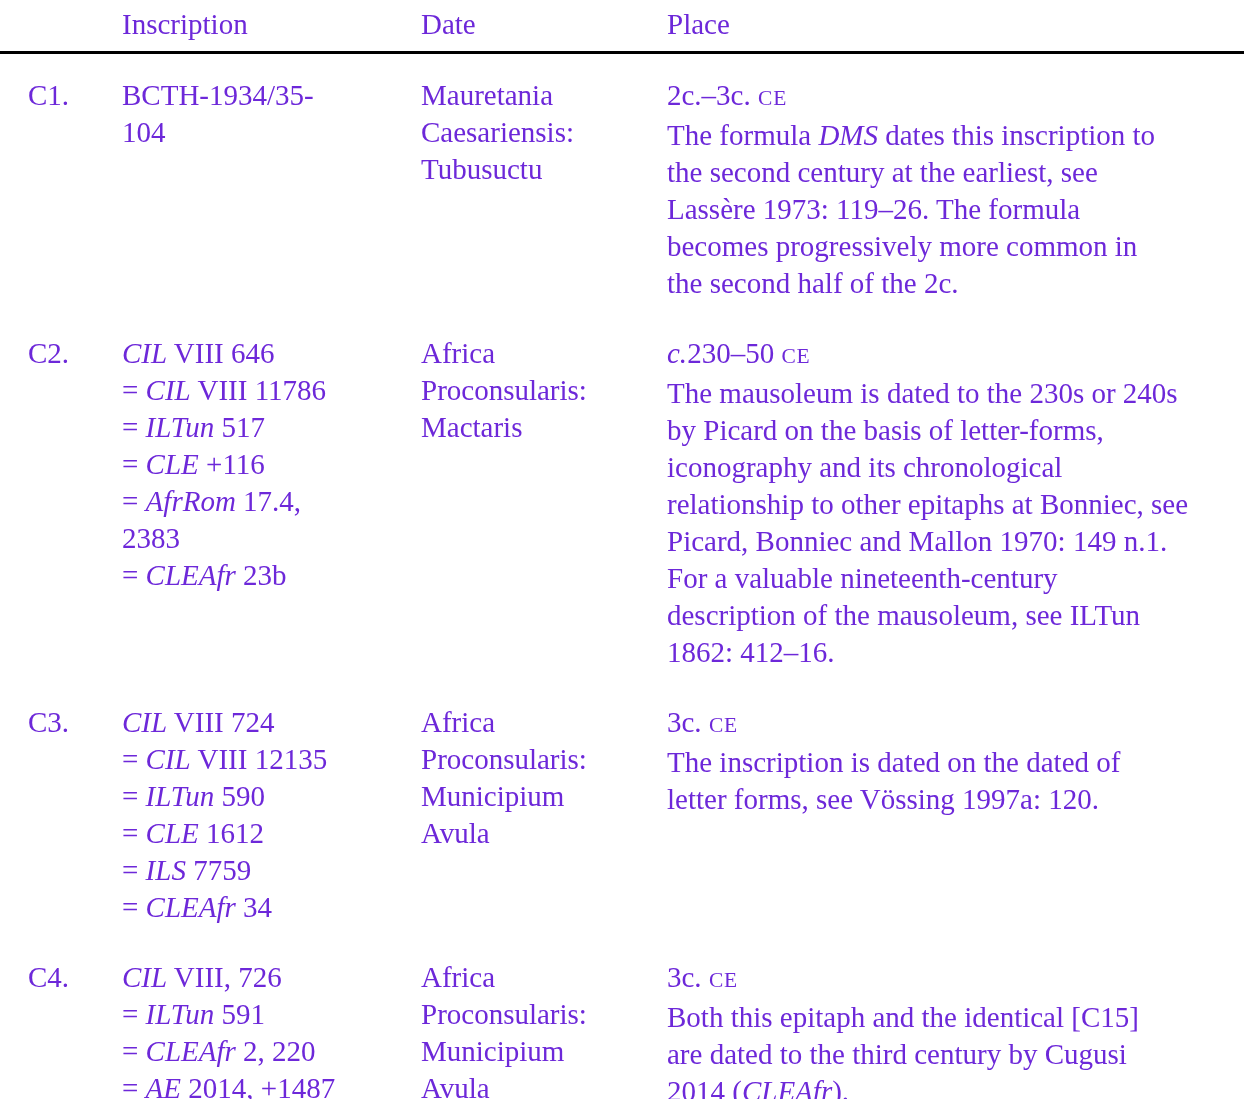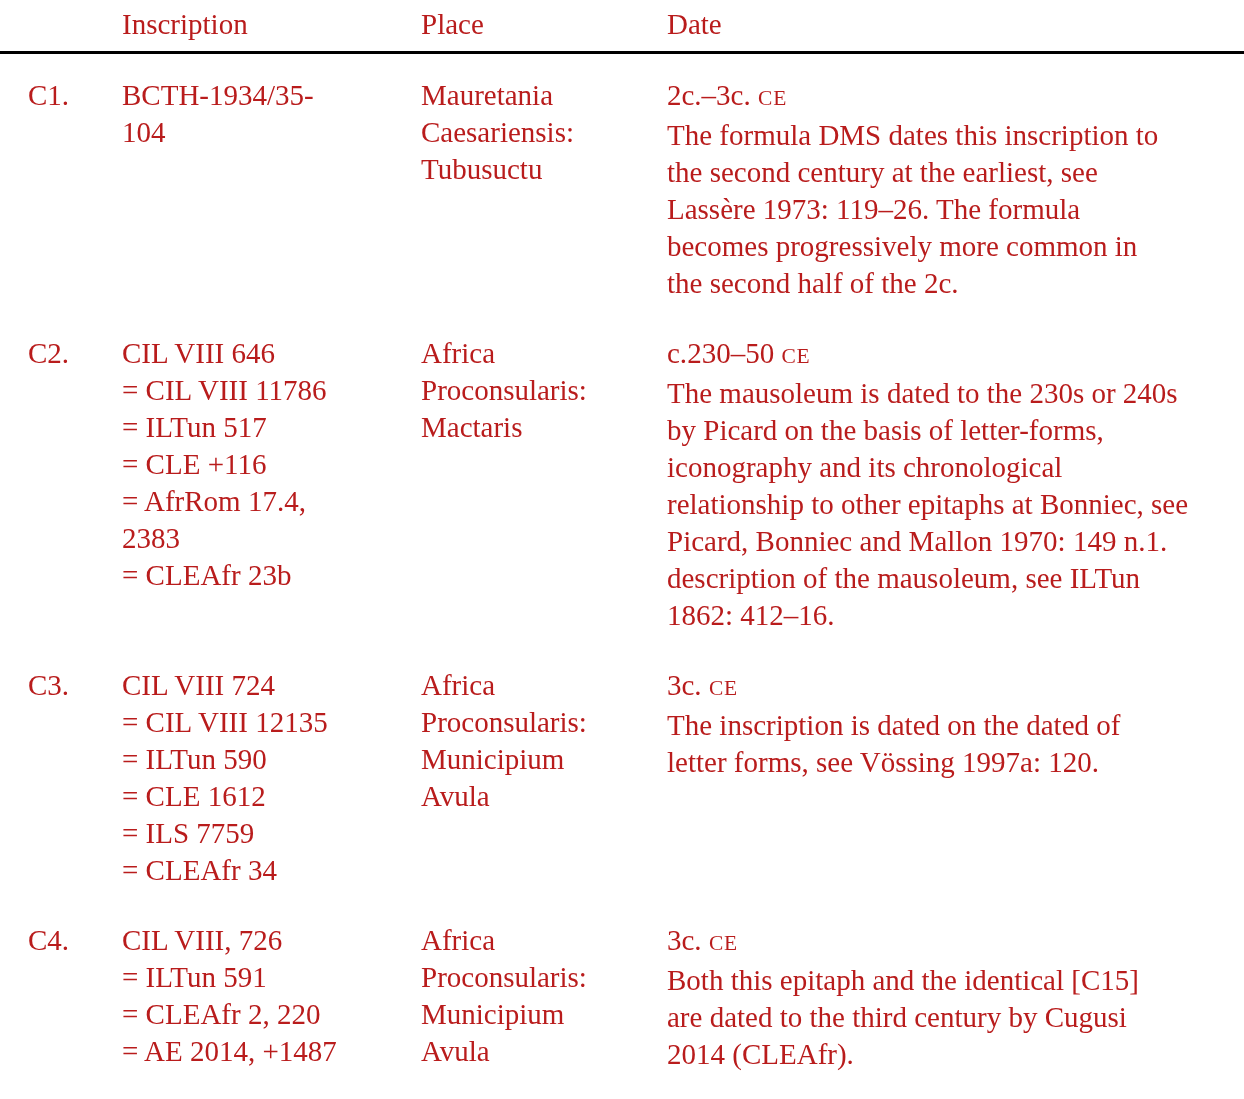--- a/index.html
+++ b/index.html
@@ -5,21 +5,21 @@
   html, body {
     margin: 0;
     padding: 0;
     background: #ffffff;
   }
   .page {
     position: relative;
     width: 1244px;
     height: 1099px;
     background: #ffffff;
-    color: #b91c1c;
+    color: #6d28d9;
     font-family: "Liberation Serif", "DejaVu Serif", serif;
     font-size: 29px;
     line-height: 37px;
     overflow: hidden;
     box-sizing: border-box;
     padding-top: 6px;
   }
   .grid-row {
     display: grid;
     grid-template-columns: 122px 299px 246px 1fr;
@@ -29,32 +29,32 @@
   .rule {
     height: 2.5px;
     background: #000000;
     width: 100%;
     margin-top: 8px;
   }
   .tbody { margin-top: 23px; }
   .trow { margin-bottom: 33px; }
   .trow:last-child { margin-bottom: 0; }
   .line { white-space: nowrap; }
-  .i { }
+  .i { font-style: italic; }
   .sc { font-size: 0.74em; letter-spacing: 0.04em; margin-top: 30px; }
 </style>
 </head>
 <body>
 
 <div class="page">
   <div class="grid-row thead">
     <div class="col-id"></div>
     <div>Inscription</div>
+    <div>Date</div>
     <div>Place</div>
-    <div>Date</div>
   </div>
   <div class="rule"></div>
   <div class="tbody" id="tbody">
       <div class="grid-row trow">
         <div class="col-id">
           <div class="line"><span>C1.</span></div>
         </div>
         <div>
           <div class="line"><span>BCTH-1934/35-</span></div>
           <div class="line"><span>104</span></div>
@@ -91,20 +91,21 @@
           <div class="line"><span>Proconsularis:</span></div>
           <div class="line"><span>Mactaris</span></div>
         </div>
         <div>
           <div class="line"><span class="i">c.</span><span>230–50 </span><span class="sc">CE</span></div>
           <div class="line"><span>The mausoleum is dated to the 230s or 240s</span></div>
           <div class="line"><span>by Picard on the basis of letter-forms,</span></div>
           <div class="line"><span>iconography and its chronological</span></div>
           <div class="line"><span>relationship to other epitaphs at Bonniec, see</span></div>
           <div class="line"><span>Picard, Bonniec and Mallon 1970: 149 n.1.</span></div>
+          <div class="line"><span>For a valuable nineteenth-century</span></div>
           <div class="line"><span>description of the mausoleum, see ILTun</span></div>
           <div class="line"><span>1862: 412–16.</span></div>
         </div>
       </div>
       <div class="grid-row trow">
         <div class="col-id">
           <div class="line"><span>C3.</span></div>
         </div>
         <div>
           <div class="line"><span class="i">CIL</span><span> VIII 724</span></div>

